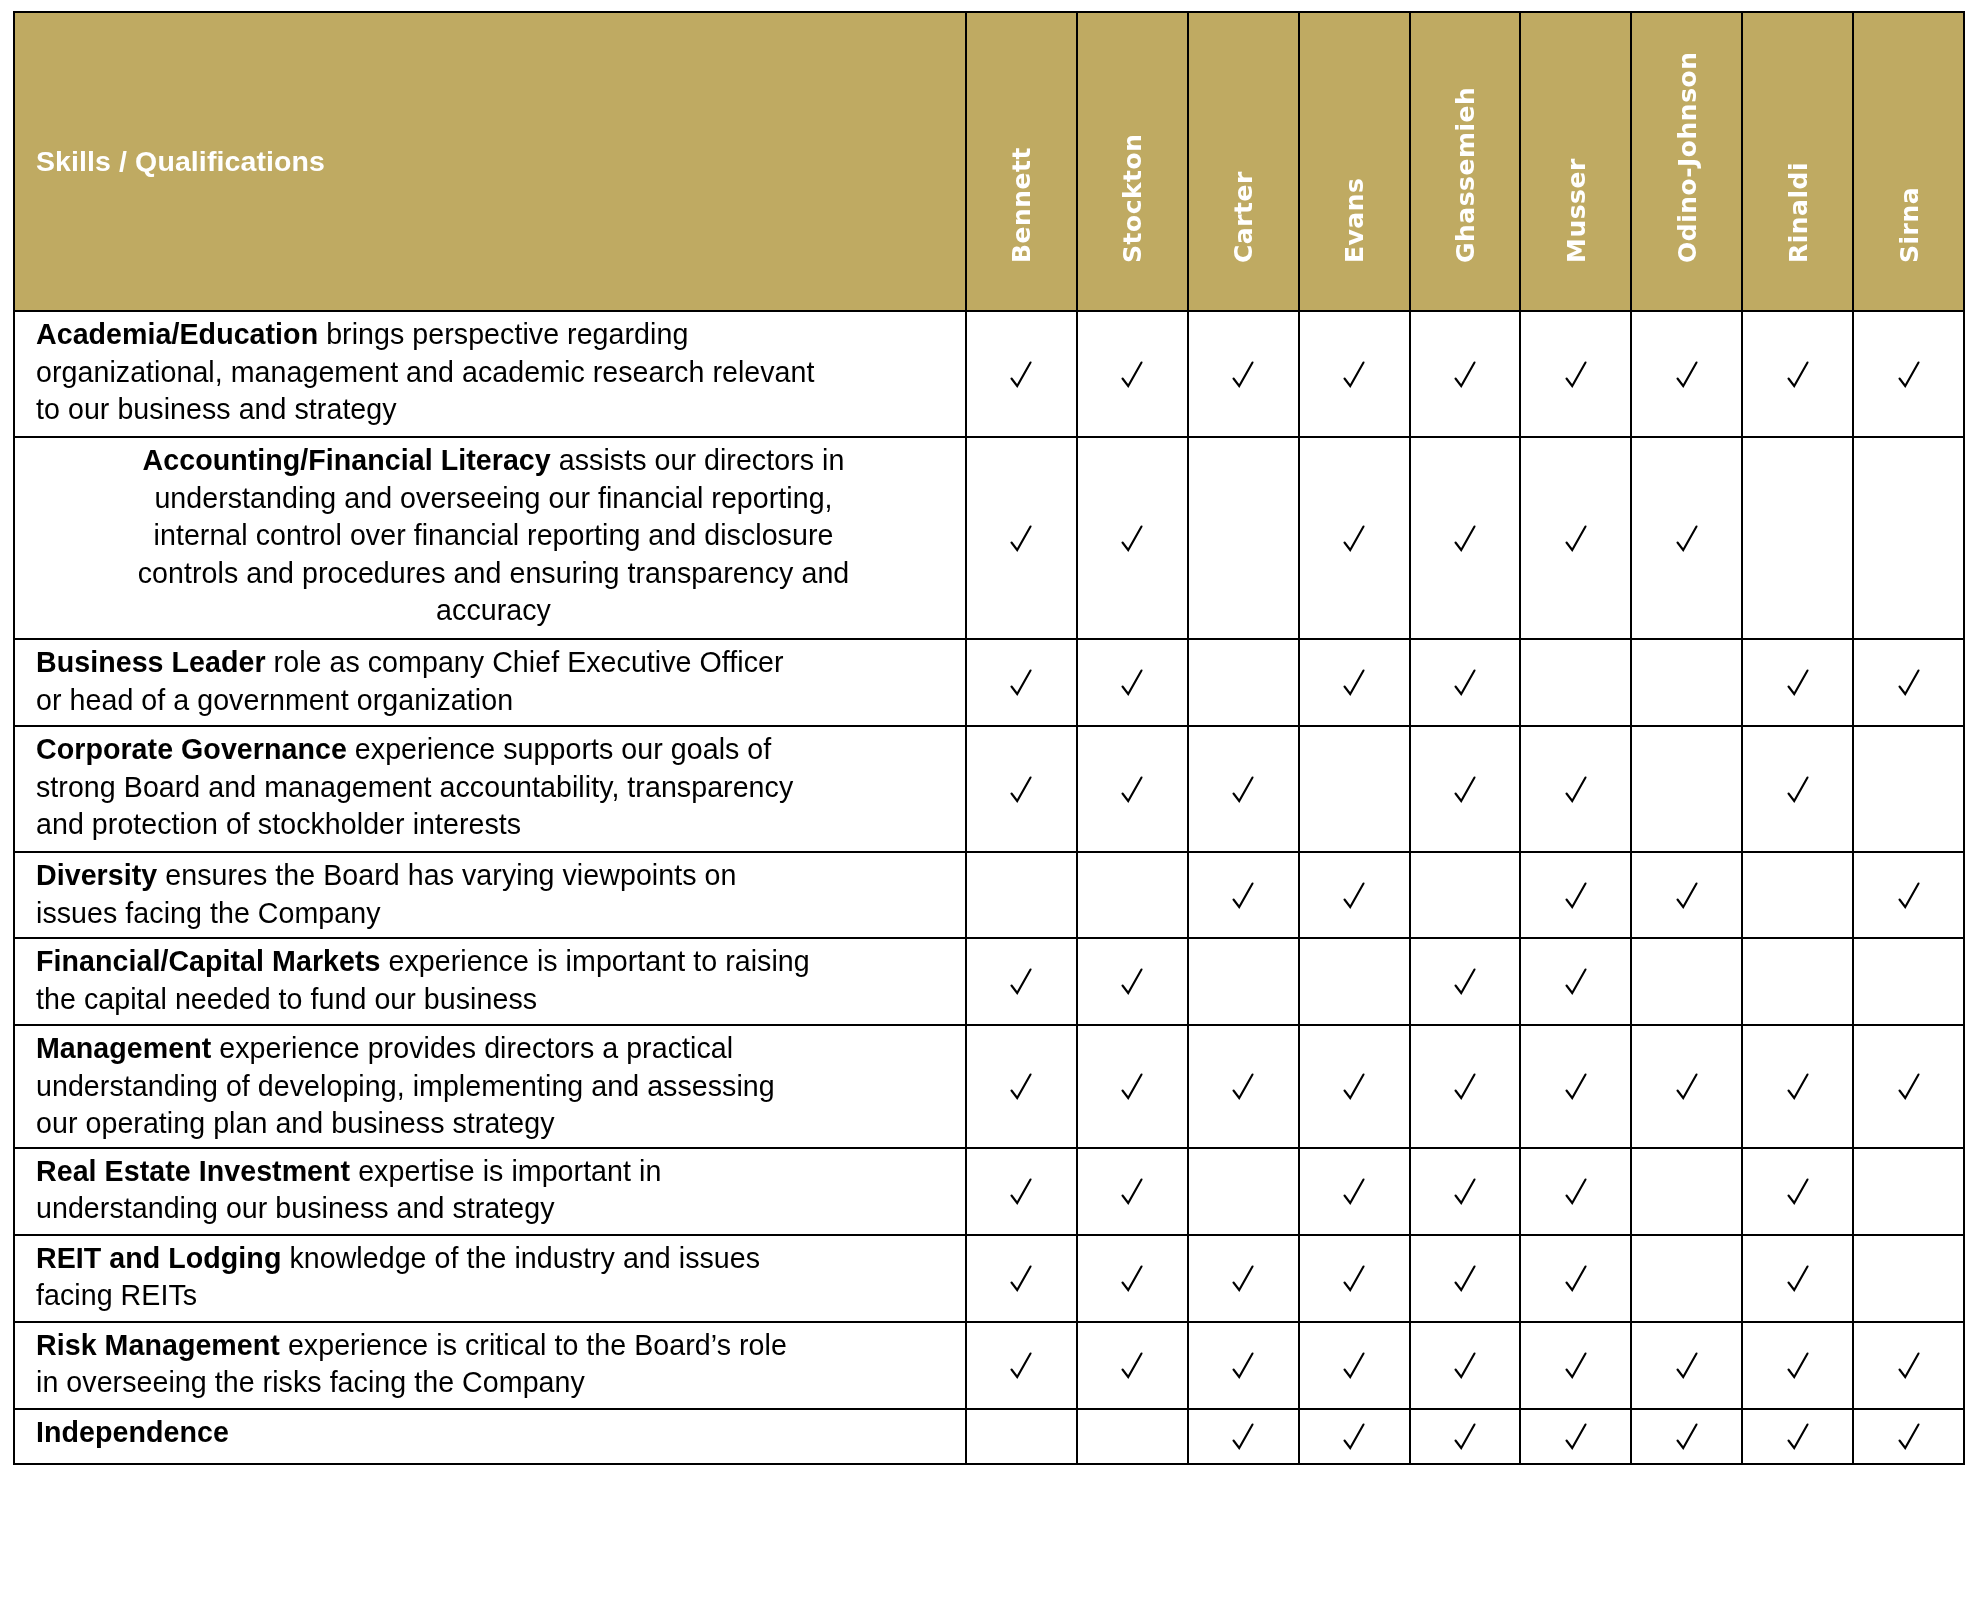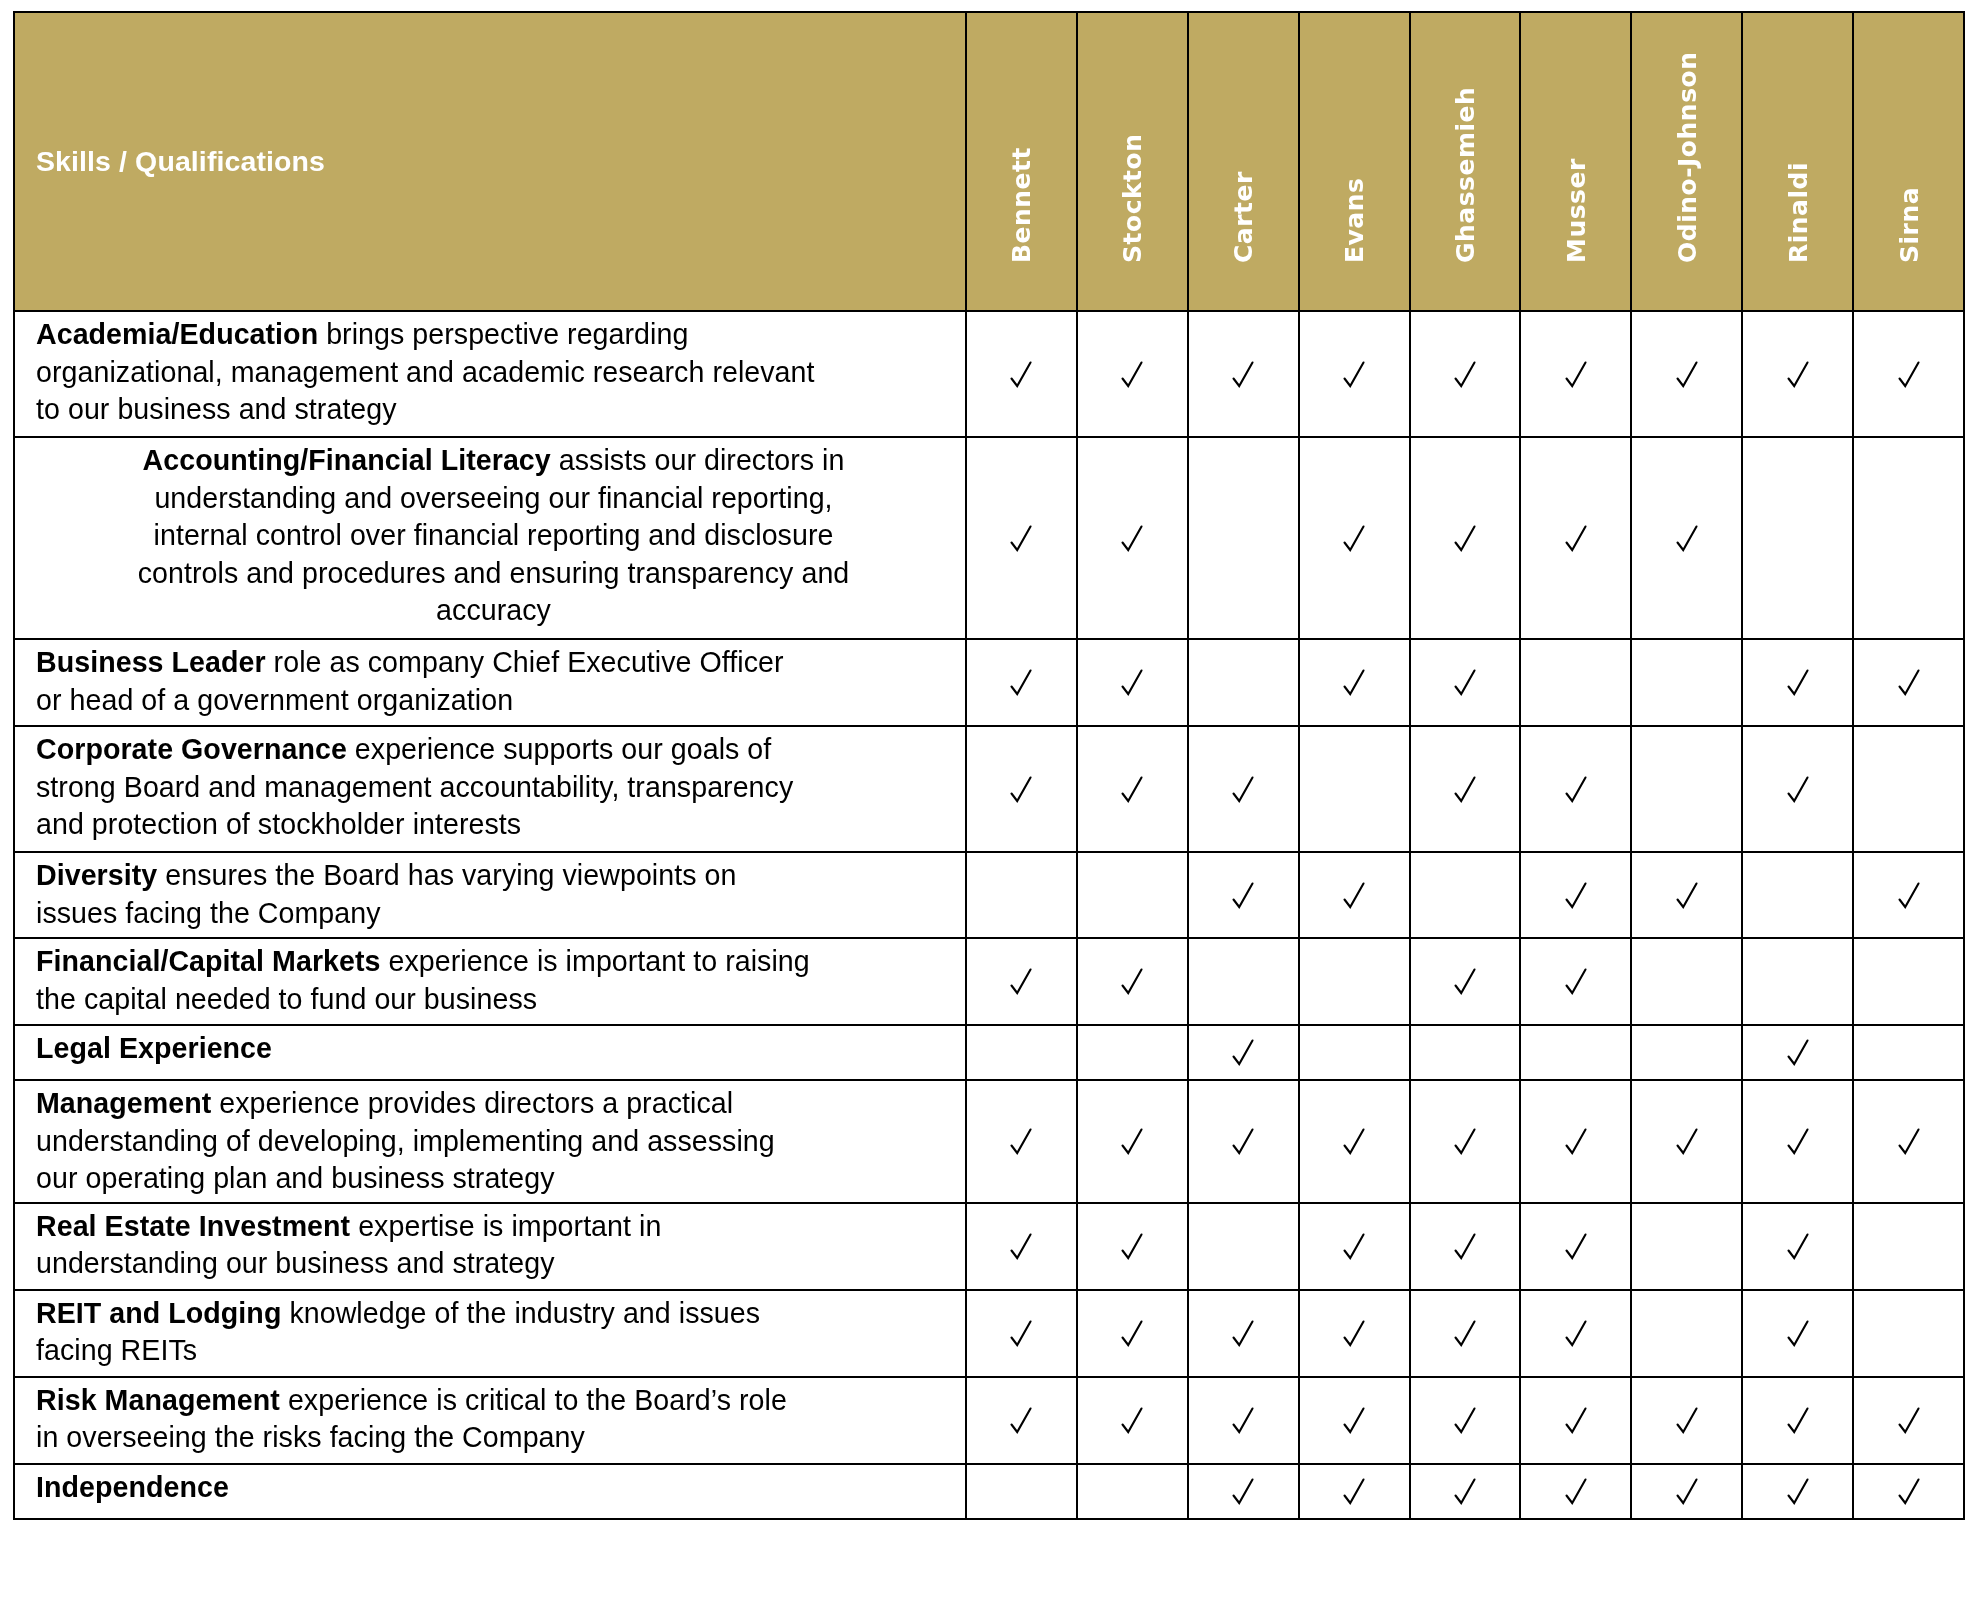--- a/index.html
+++ b/index.html
@@ -300,36 +300,20 @@
         <td class="mark"><span class="check"><svg viewBox="0 0 24 27" width="24" height="27">
               <path d="M2.5 17.5 L8.2 25 L21.5 1.5" fill="none" stroke="#000" stroke-width="2.1" stroke-linecap="round" stroke-linejoin="miter"></path>
             </svg></span></td>
         <td class="mark"><span class="check"><svg viewBox="0 0 24 27" width="24" height="27">
               <path d="M2.5 17.5 L8.2 25 L21.5 1.5" fill="none" stroke="#000" stroke-width="2.1" stroke-linecap="round" stroke-linejoin="miter"></path>
             </svg></span></td>
         <td class="mark"></td>
         <td class="mark"></td>
         <td class="mark"></td>
       </tr>
-      <tr class="row" style="height: 55px;">
-        <td class="skill"><span class="b">Legal Experience</span></td>
-        <td class="mark"></td>
-        <td class="mark"></td>
-        <td class="mark"><span class="check"><svg viewBox="0 0 24 27" width="24" height="27">
-              <path d="M2.5 17.5 L8.2 25 L21.5 1.5" fill="none" stroke="#000" stroke-width="2.1" stroke-linecap="round" stroke-linejoin="miter"></path>
-            </svg></span></td>
-        <td class="mark"></td>
-        <td class="mark"></td>
-        <td class="mark"></td>
-        <td class="mark"></td>
-        <td class="mark"><span class="check"><svg viewBox="0 0 24 27" width="24" height="27">
-              <path d="M2.5 17.5 L8.2 25 L21.5 1.5" fill="none" stroke="#000" stroke-width="2.1" stroke-linecap="round" stroke-linejoin="miter"></path>
-            </svg></span></td>
-        <td class="mark"></td>
-      </tr>
       <tr class="row" style="height: 101px;">
         <td class="skill"><span class="b">Management</span> <span>experience provides directors a practical</span><br><span>understanding of developing, implementing and assessing</span><br><span>our operating plan and business strategy</span></td>
         <td class="mark"><span class="check"><svg viewBox="0 0 24 27" width="24" height="27">
               <path d="M2.5 17.5 L8.2 25 L21.5 1.5" fill="none" stroke="#000" stroke-width="2.1" stroke-linecap="round" stroke-linejoin="miter"></path>
             </svg></span></td>
         <td class="mark"><span class="check"><svg viewBox="0 0 24 27" width="24" height="27">
               <path d="M2.5 17.5 L8.2 25 L21.5 1.5" fill="none" stroke="#000" stroke-width="2.1" stroke-linecap="round" stroke-linejoin="miter"></path>
             </svg></span></td>
         <td class="mark"><span class="check"><svg viewBox="0 0 24 27" width="24" height="27">
               <path d="M2.5 17.5 L8.2 25 L21.5 1.5" fill="none" stroke="#000" stroke-width="2.1" stroke-linecap="round" stroke-linejoin="miter"></path>

